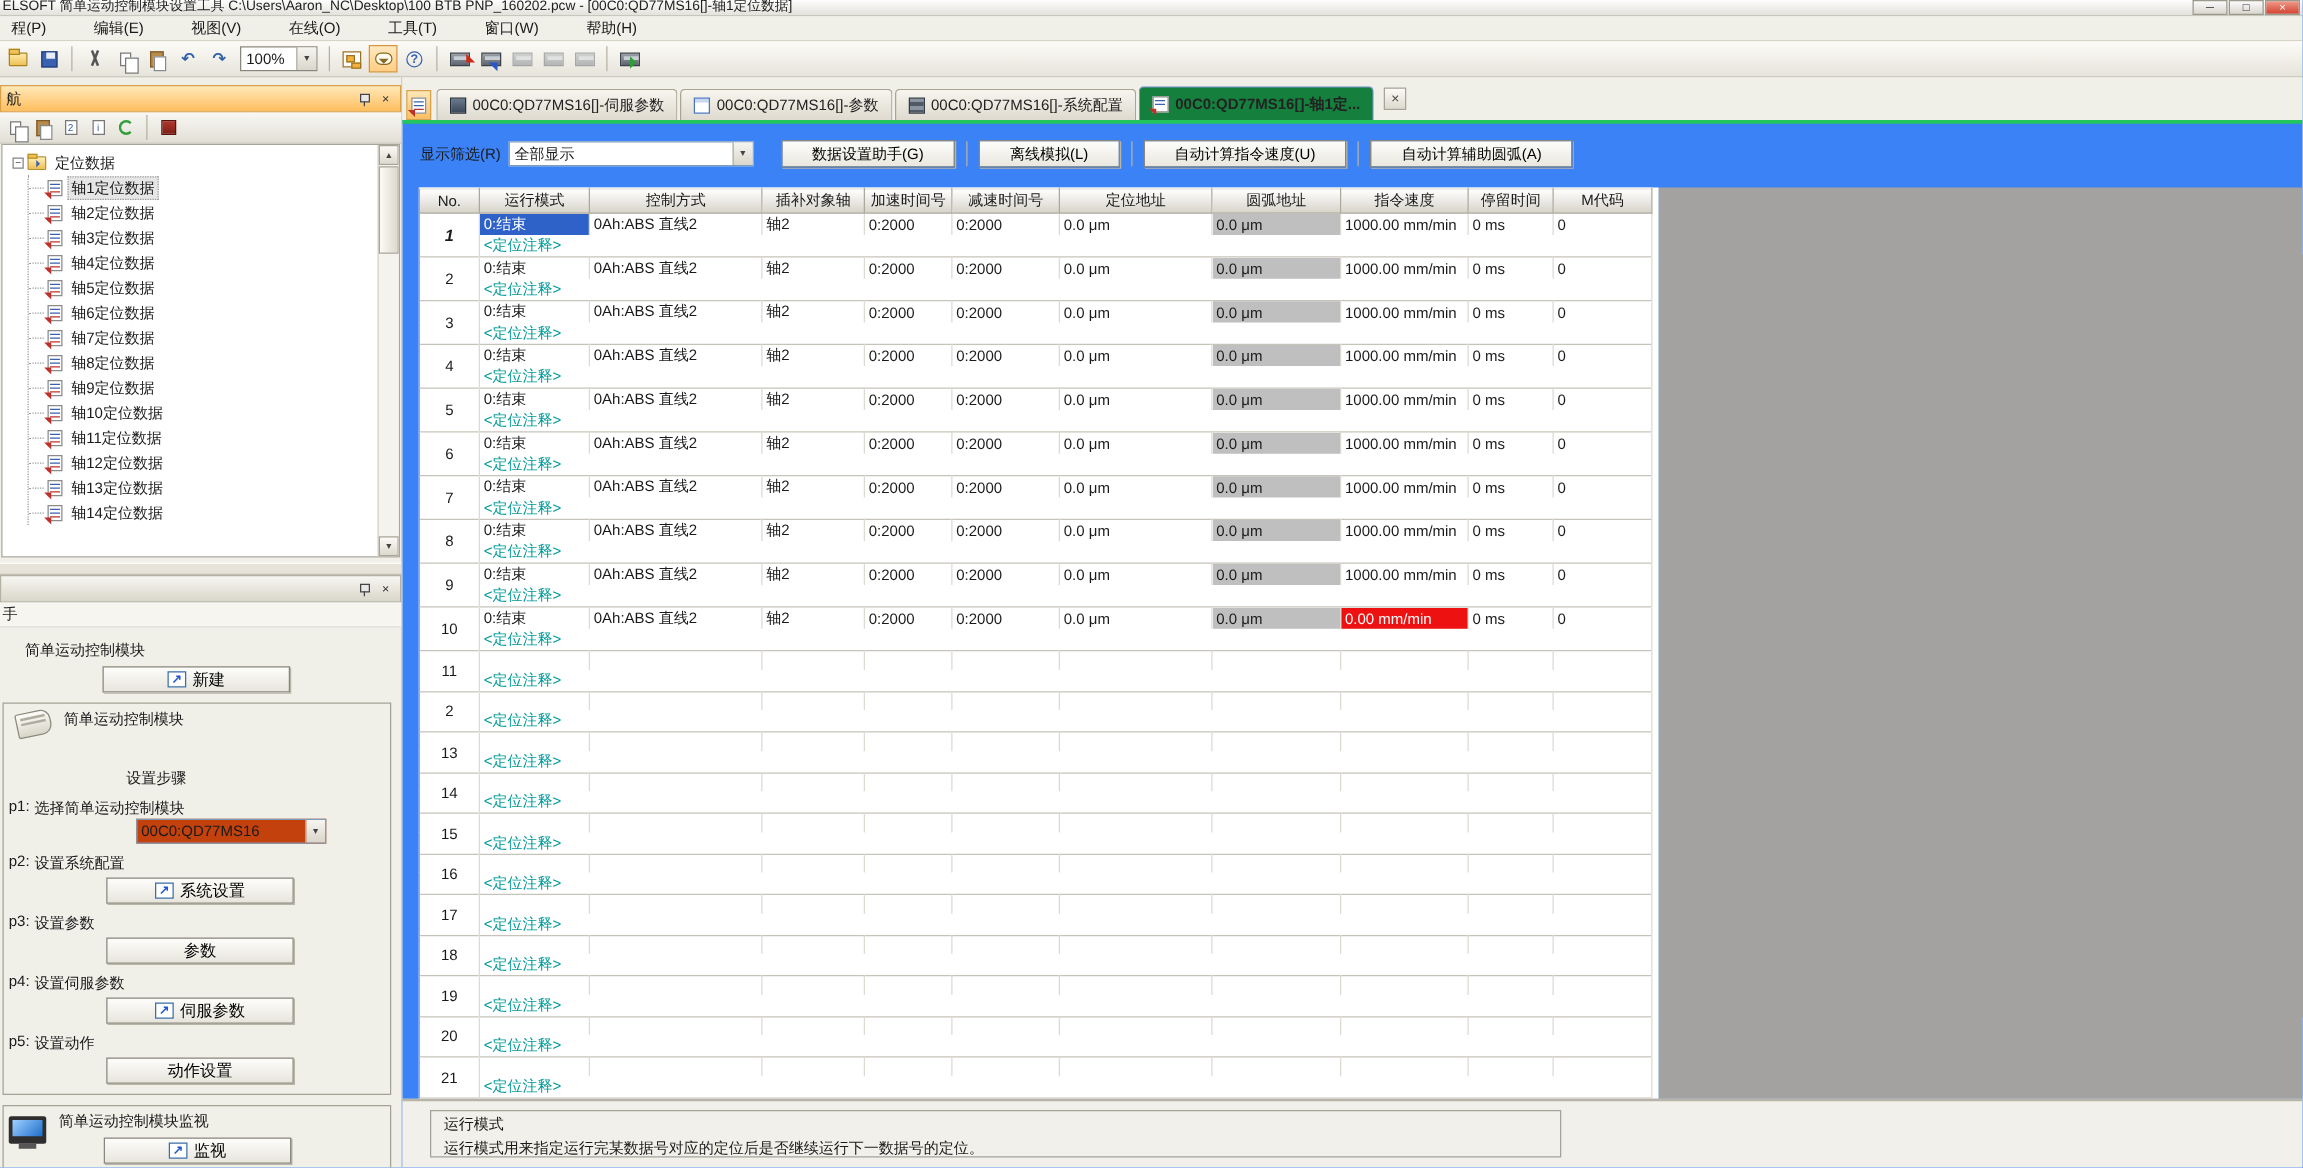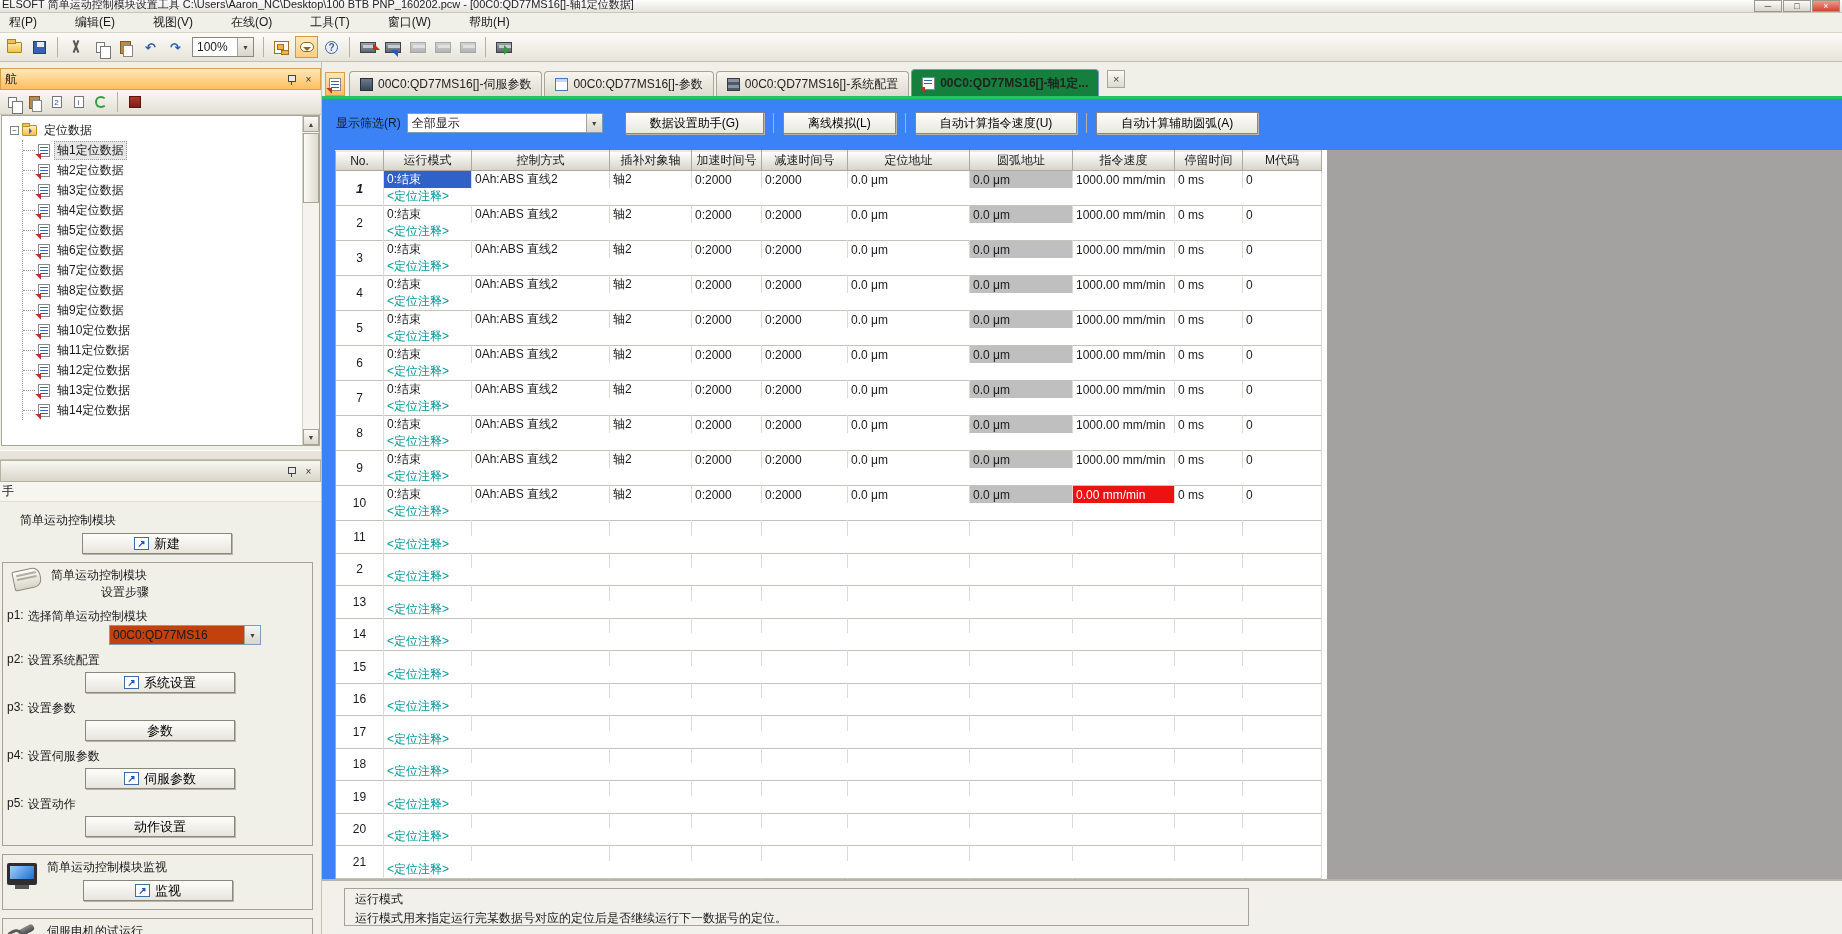--- a/index.html
+++ b/index.html
@@ -107,21 +107,21 @@
   .win-btn2 { height:21px; background:linear-gradient(#FDFDFB,#E7E5DC); border:1px solid #8A887C; box-shadow:1px 1px 0 #B8B5A8;
               display:flex; align-items:center; justify-content:center; gap:5px; font-size:13px; }
   .btn-new { width:150px; margin-left:80px; }
   .link-ico { width:15px; height:13px; background:#fff; border:1px solid #3A6EA5; color:#2255CC; font-size:10px; font-weight:bold;
               line-height:11px; text-align:center; flex:none; }
   .groupbox { border:1px solid #A5A295; margin:8px 2px 0 0; padding:4px 4px 8px 4px; background:#F0EFE8; }
   .wiz-head { position:relative; padding-left:44px; min-height:34px; }
   .i-book { position:absolute; left:6px; top:2px; width:28px; height:20px; background:linear-gradient(#FDFDF8,#D8D5C8); border:1px solid #8A887C; border-radius:2px 8px 8px 2px; transform:rotate(-12deg); }
   .i-book:before { content:""; position:absolute; left:3px; top:3px; right:3px; height:2px; background:#B0ADA0; box-shadow:0 4px 0 #B0ADA0; }
   .wiz-t1 { white-space:nowrap; }
-  .wiz-t2 { margin-left:50px; white-space:nowrap; }
+  .wiz-t2 { margin-left:50px; white-space:nowrap;margin-top:30px; }
   .step { margin-top:7px; }
   .step-label { display:flex; gap:4px; white-space:nowrap; }
   .step-label .pfx { flex:none; }
   .step-ctrl { margin:3px 0 0 78px; }
   .step-btn { width:150px; }
   .module-combo { width:152px; height:20px; margin-left:102px; background:#c2410c; border:1px solid #7F9DB9; display:flex; align-items:center; font-size:12px; }
   .module-combo .val { flex:1; padding-left:3px; white-space:nowrap; overflow:hidden; }
   .asst-group { position:relative; border:1px solid #A5A295; margin:8px 2px 0 0; padding:4px 4px 8px 44px; }
   .asst-group .g-label { white-space:nowrap; margin-bottom:4px; }
   .asst-group .win-btn2 { width:150px; margin-left:36px; }

